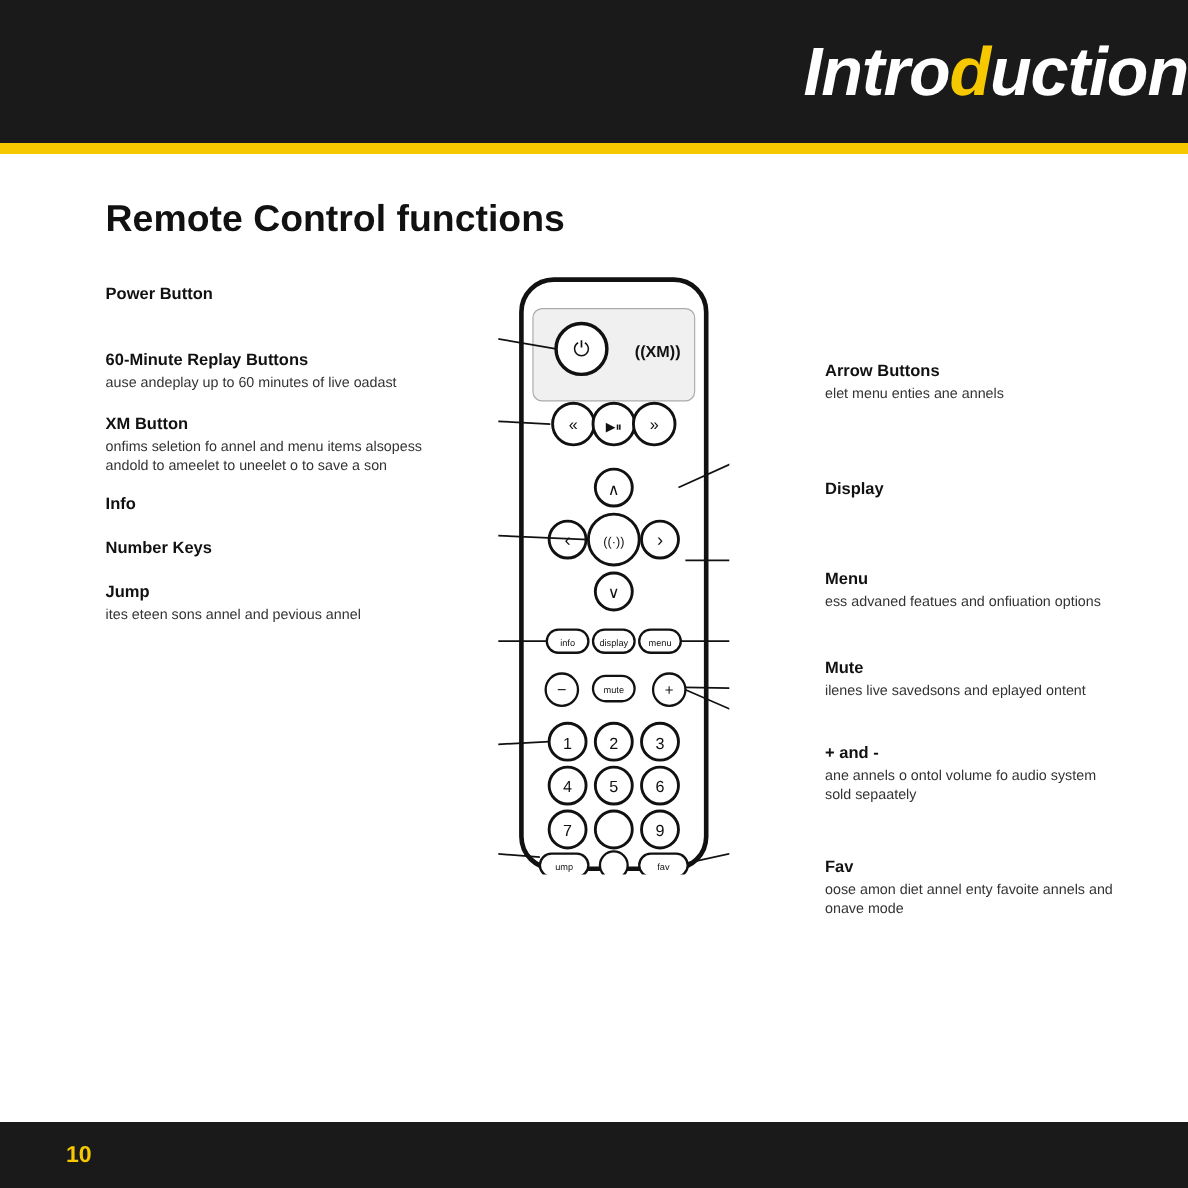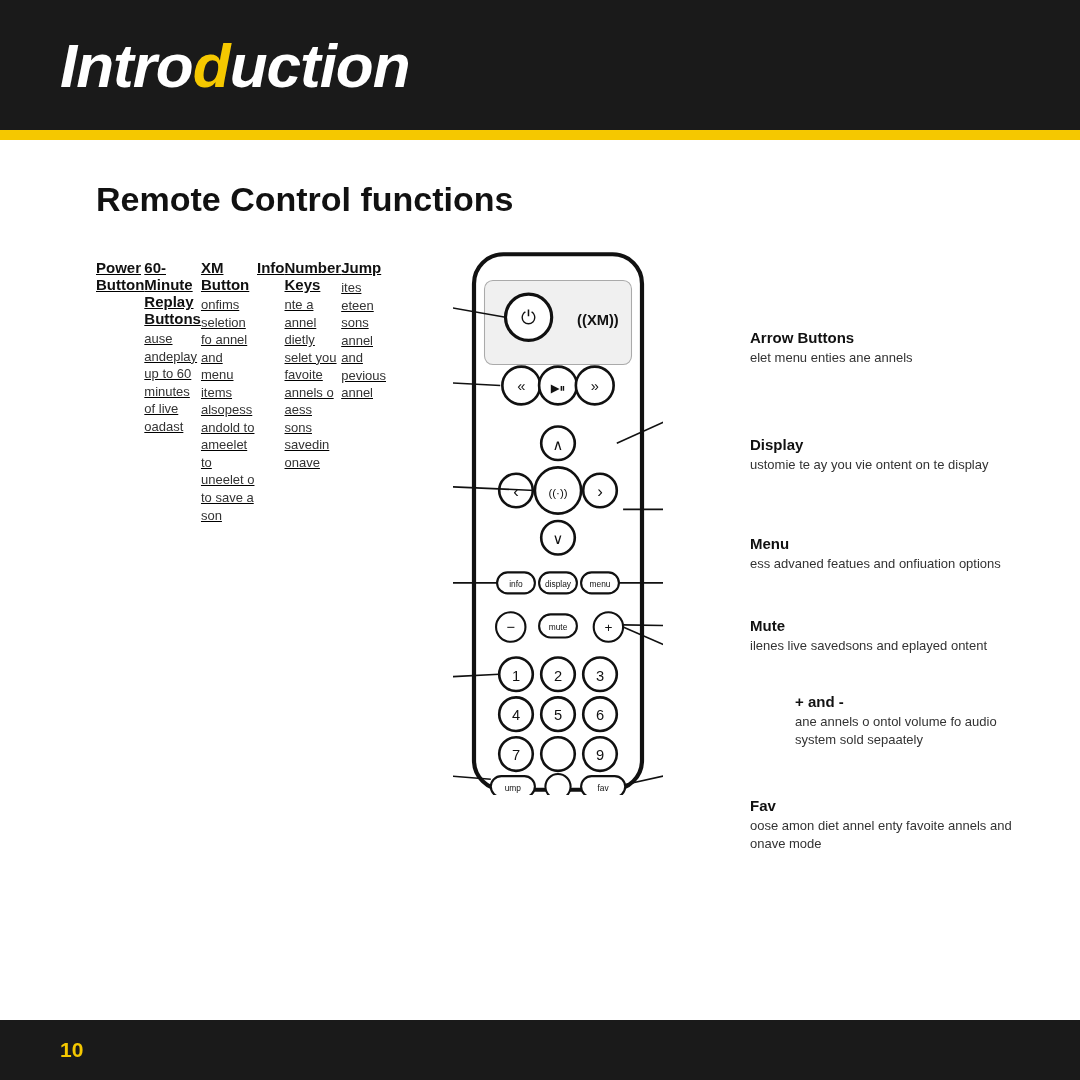--- a/index.html
+++ b/index.html
@@ -12,20 +12,21 @@
       position: relative;
     }
 
     
     .header {
       background: #1a1a1a;
       height: 130px;
       display: flex;
       align-items: center;
       padding-left: 60px;
+      justify-content: flex-end;
     }
     .header-title {
       color: #ffffff;
       font-size: 62px;
       font-weight: 900;
       font-style: italic;
       letter-spacing: -1px;
     }
     .header-title span.yellow {
       color: #f5c800;
@@ -73,23 +74,23 @@
     .content-row {
       display: flex;
       gap: 0;
       align-items: flex-start;
     }
 
     .left-labels {
       width: 290px;
       flex-shrink: 0;
       display: flex;
+      flex-direction: column;
       gap: 0;
       padding-top: 10px;
-      text-decoration: underline;
     }
 
     .right-labels {
       width: 290px;
       flex-shrink: 0;
       display: flex;
       flex-direction: column;
       gap: 14px;
       padding-top: 80px;
       padding-left: 20px;
@@ -155,21 +156,20 @@
         <div class="label-title">XM Button</div>
         <div class="label-desc">onfims  seletion fo annel and menu items alsopess andold  to ameelet    to uneelet   o to save a son</div>
       </div>
 
       <div class="label-block" style="margin-bottom:20px;">
         <div class="label-title">Info</div>
       </div>
 
       <div class="label-block" style="margin-bottom:20px;">
         <div class="label-title">Number Keys</div>
-        <div class="label-desc">nte   a annel  dietly selet you favoite annels o aess  sons savedin onave</div>
       </div>
 
       <div class="label-block">
         <div class="label-title">Jump</div>
         <div class="label-desc">ites    eteen   sons annel   and pevious  annel</div>
       </div>
 
     </div>
 
     <div class="remote-container">
@@ -288,34 +288,33 @@
 
     <div class="right-labels">
 
       <div class="label-block" style="margin-bottom:55px;">
         <div class="label-title">Arrow Buttons</div>
         <div class="label-desc">elet   menu enties ane    annels</div>
       </div>
 
       <div class="label-block" style="margin-bottom:48px;">
         <div class="label-title">Display</div>
-        <div class="label-desc">ustomie  te ay  you vie ontent  on te  display</div>
       </div>
 
       <div class="label-block" style="margin-bottom:30px;">
         <div class="label-title">Menu</div>
         <div class="label-desc">ess    advaned featues and onfiuation    options</div>
       </div>
 
       <div class="label-block" style="margin-bottom:25px;">
         <div class="label-title">Mute</div>
         <div class="label-desc">ilenes  live savedsons and eplayed    ontent</div>
       </div>
 
-      <div class="label-block" style="margin-bottom:35px;margin-left:45px;">
+      <div class="label-block" style="margin-bottom:35px;">
         <div class="label-title">+ and -</div>
         <div class="label-desc">ane    annels  o ontol volume fo  audio system sold  sepaately</div>
       </div>
 
       <div class="label-block">
         <div class="label-title">Fav</div>
         <div class="label-desc">oose   amon diet annel   enty favoite annels   and onave mode</div>
       </div>
 
     </div>

